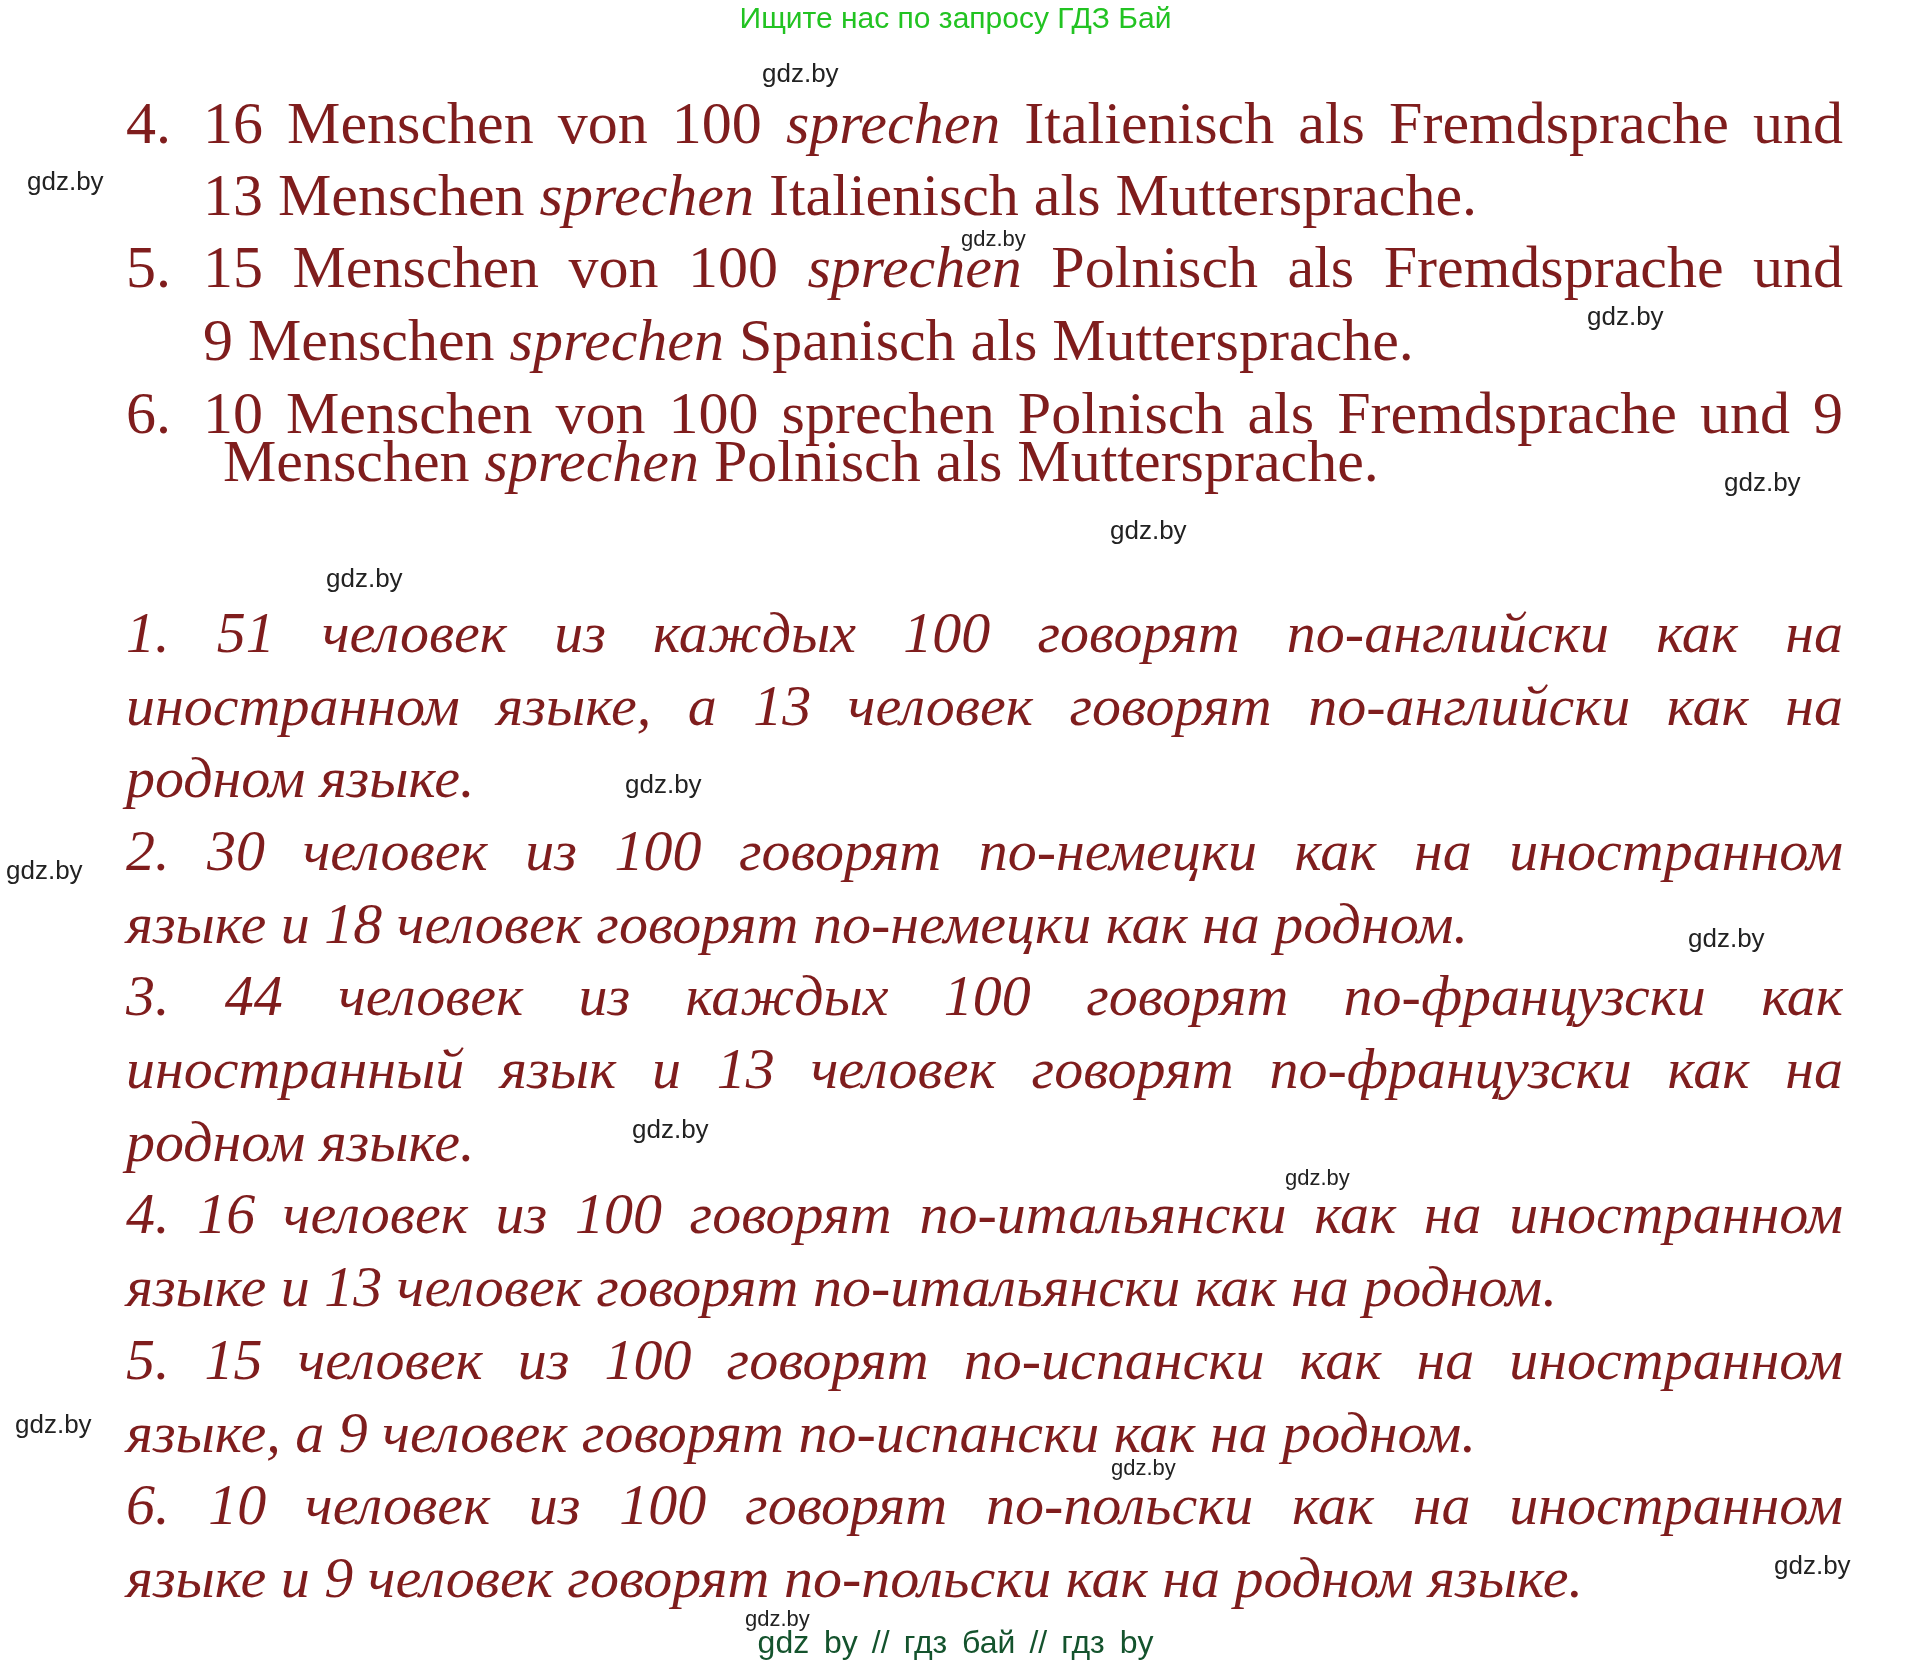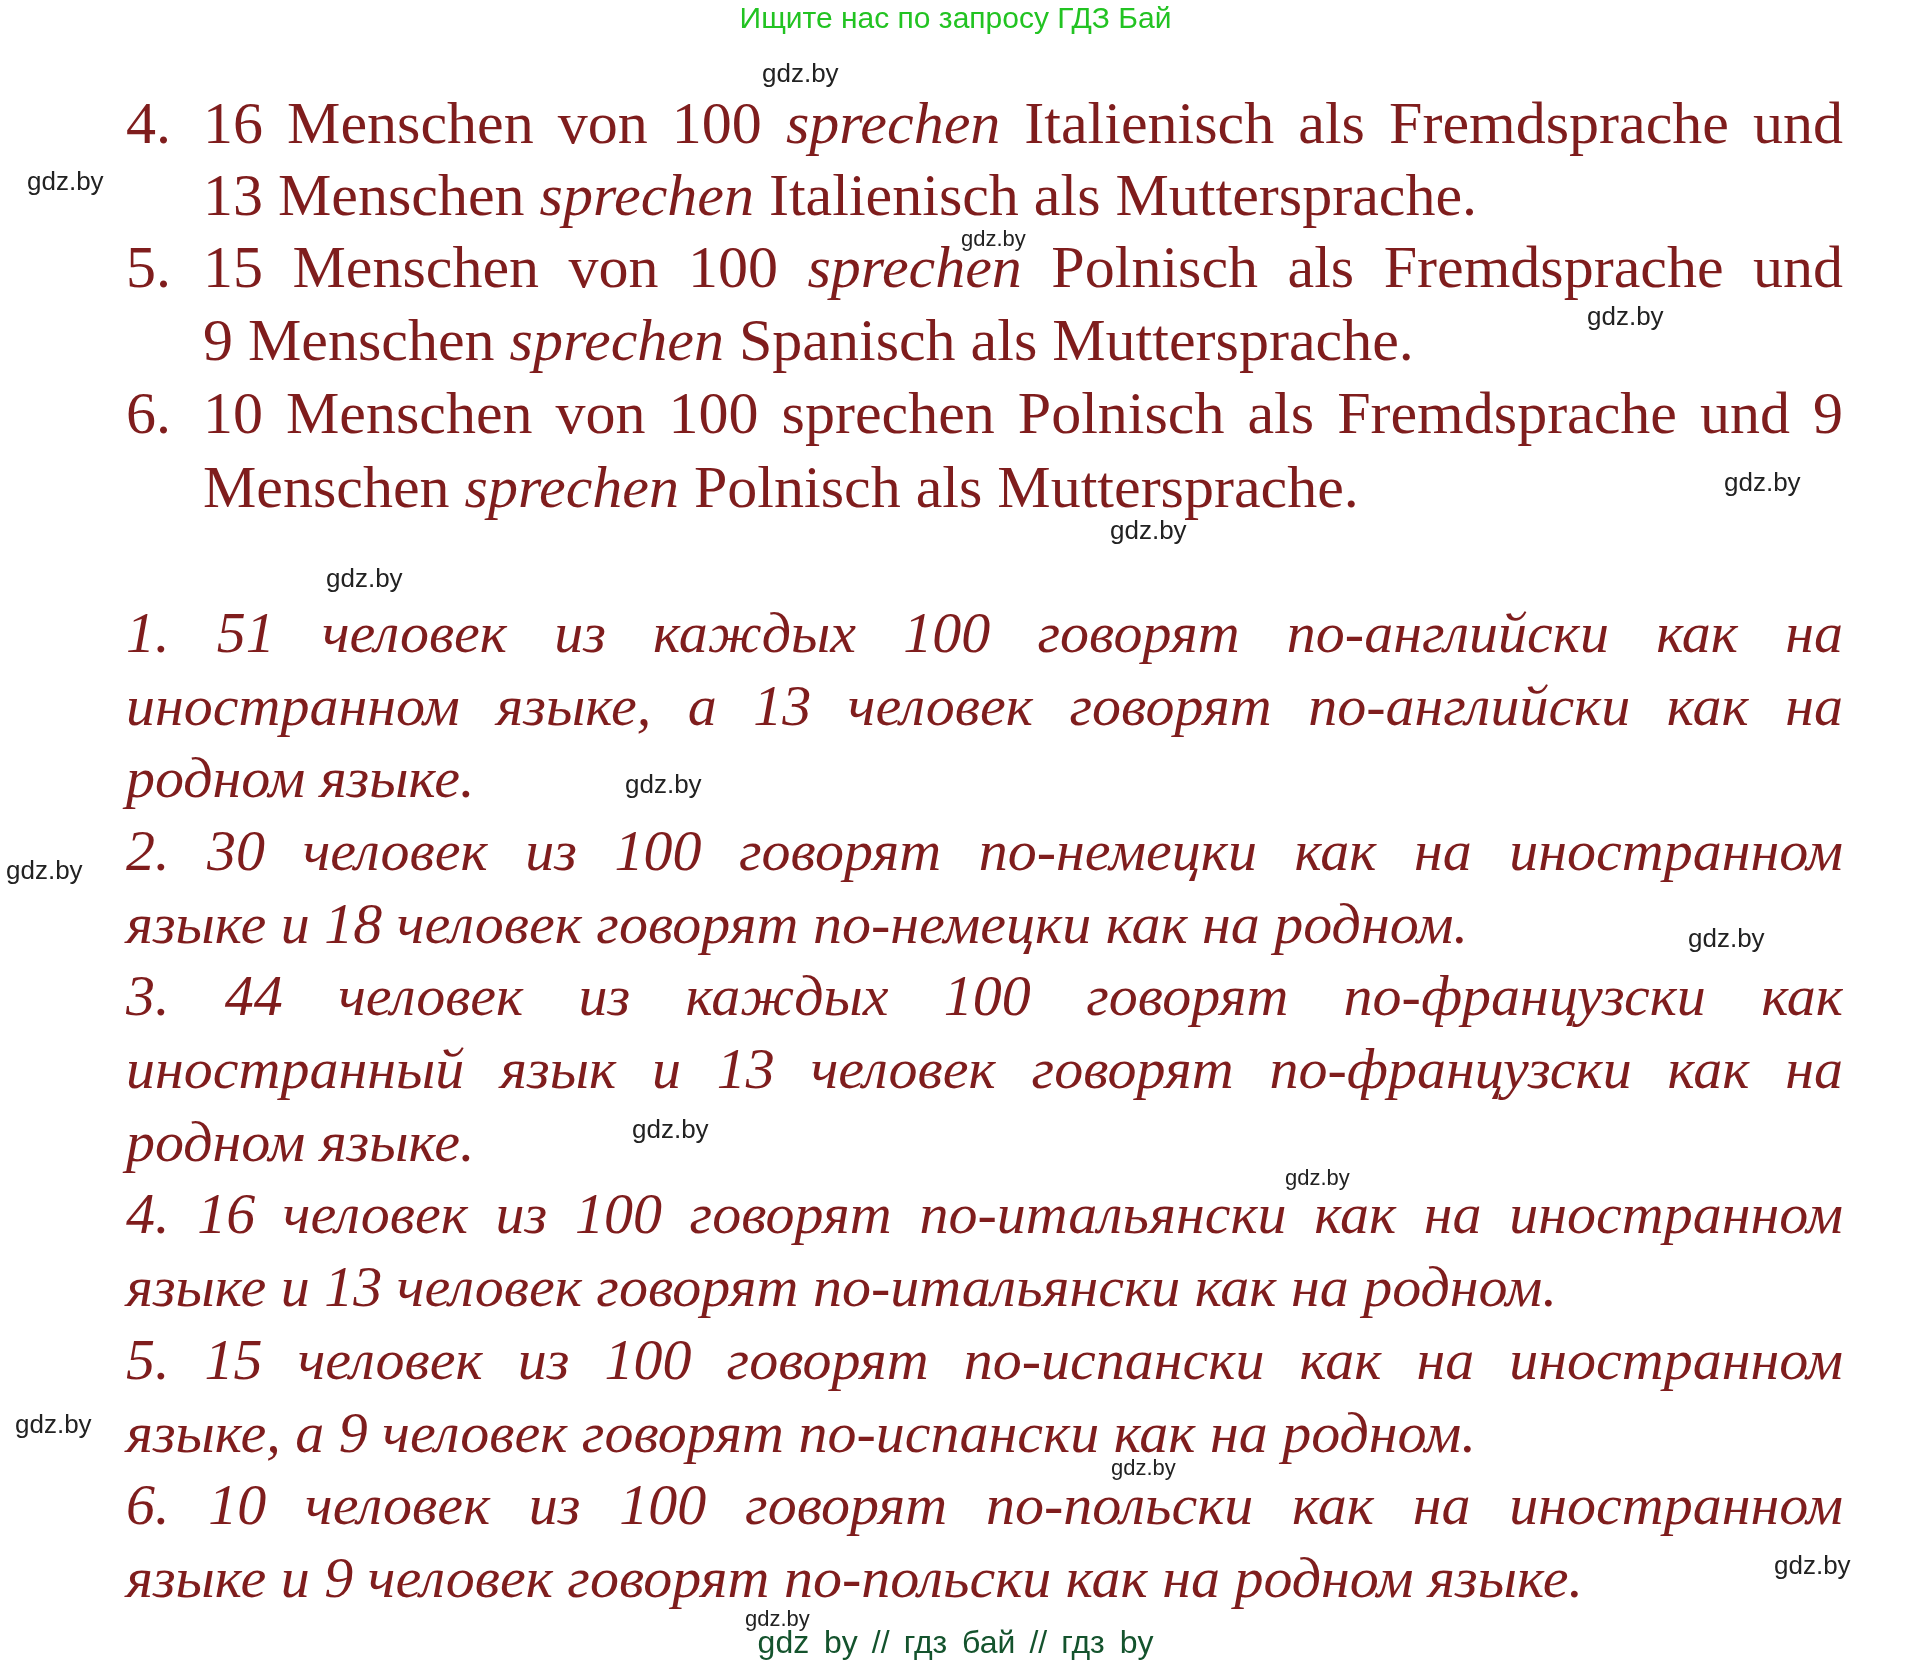--- a/index.html
+++ b/index.html
@@ -33,21 +33,21 @@
 </div>
 <div class="line de just" style="top:231px;">
   <span class="num">5.</span><span>15 Menschen von 100 </span><i>sprechen</i><span> Polnisch als Fremdsprache und</span>
 </div>
 <div class="line de cont" style="top:304px;font-family:Liberation Serif, serif;">
   <span>9 Menschen </span><i>sprechen</i><span> Spanisch als Muttersprache.</span>
 </div>
 <div class="line de just" style="top:377px;">
   <span class="num">6.</span><span>10 Menschen von 100 sprechen Polnisch als Fremdsprache und 9</span>
 </div>
-<div class="line de cont" style="top:451px;">
+<div class="line de cont" style="top:425px;margin-left:20px;">
   <span>Menschen </span><i>sprechen</i><span> Polnisch als Muttersprache.</span>
 </div>
 
 <div class="line ru just" style="top:596px;">1. 51 человек из каждых 100 говорят по-английски как на</div>
 <div class="line ru just" style="top:669px;">иностранном языке, а 13 человек говорят по-английски как на</div>
 <div class="line ru" style="top:741px;">родном языке.</div>
 
 <div class="line ru just" style="top:814px;">2. 30 человек из 100 говорят по-немецки как на иностранном</div>
 <div class="line ru" style="top:887px;">языке и 18 человек говорят по-немецки как на родном.</div>
 

